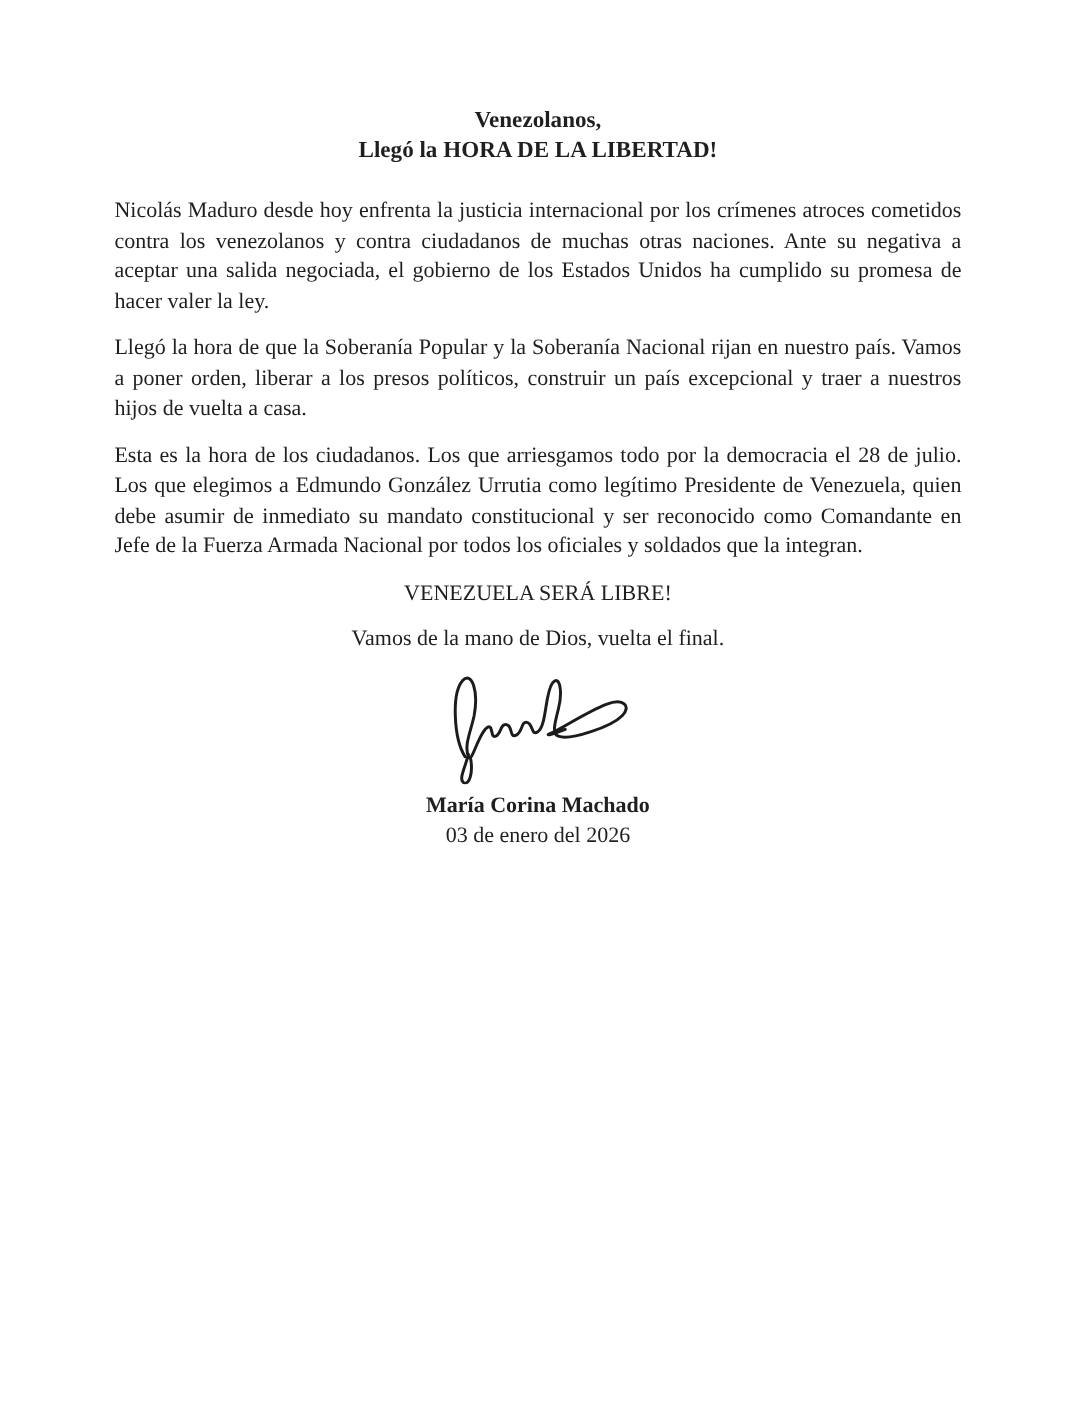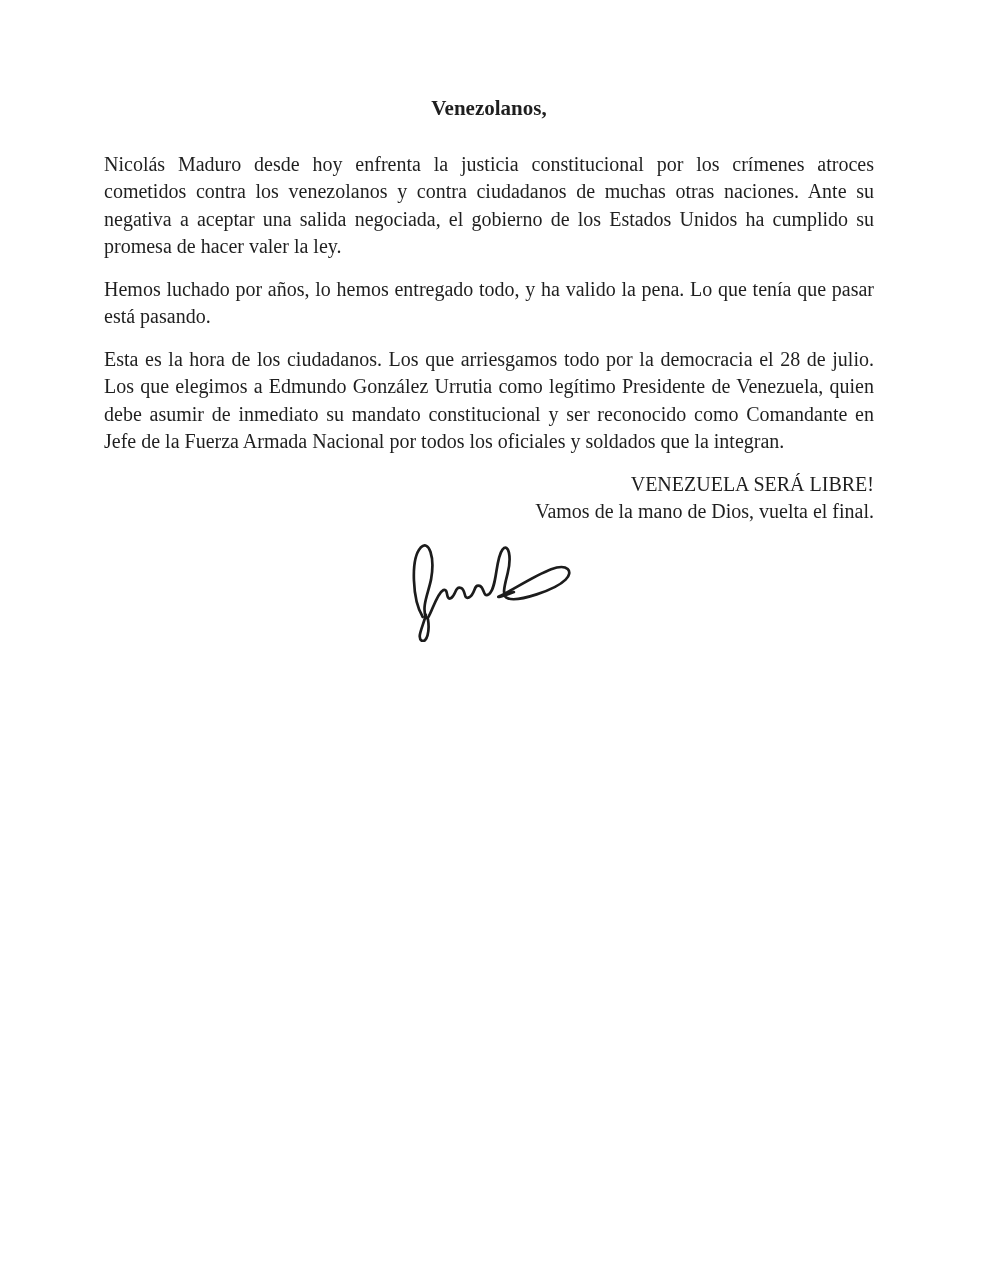--- a/index.html
+++ b/index.html
@@ -27,24 +27,24 @@
     margin: 0 0 28px 0;
   }
   .body-text p {
     margin: 0 0 15px 0;
     font-size: 20px;
     line-height: 27.5px;
     text-align: justify;
     text-justify: inter-word;
   }
   .closing p {
-    margin: 0;
+    margin: 14px;
     font-size: 20px;
     line-height: 27.5px;
-    text-align: right;
+    text-align: center;
   }
   .signature-area {
     text-align: center;
     margin-top: 12px;
     height: 104px;
   }
   .signature-area svg {
     display: inline-block;
   }
   .signer {
@@ -62,25 +62,26 @@
   }
 </style>
 </head>
 <body>
 
 <div class="page">
   <div class="letter">
 
     <div class="title">
       <div>Venezolanos,</div>
+      <div>Llegó la HORA DE LA LIBERTAD!</div>
     </div>
 
     <div class="body-text">
-      <p>Nicolás Maduro desde hoy enfrenta la justicia constitucional por los crímenes atroces cometidos contra los venezolanos y contra ciudadanos de muchas otras naciones. Ante su negativa a aceptar una salida negociada, el gobierno de los Estados Unidos ha cumplido su promesa de hacer valer la ley.</p>
-      <p>Hemos luchado por años, lo hemos entregado todo, y ha valido la pena. Lo que tenía que pasar está pasando.</p>
+      <p>Nicolás Maduro desde hoy enfrenta la justicia internacional por los crímenes atroces cometidos contra los venezolanos y contra ciudadanos de muchas otras naciones. Ante su negativa a aceptar una salida negociada, el gobierno de los Estados Unidos ha cumplido su promesa de hacer valer la ley.</p>
+      <p>Llegó la hora de que la Soberanía Popular y la Soberanía Nacional rijan en nuestro país. Vamos a poner orden, liberar a los presos políticos, construir un país excepcional y traer a nuestros hijos de vuelta a casa.</p>
       <p>Esta es la hora de los ciudadanos. Los que arriesgamos todo por la democracia el 28 de julio. Los que elegimos a Edmundo González Urrutia como legítimo Presidente de Venezuela, quien debe asumir de inmediato su mandato constitucional y ser reconocido como Comandante en Jefe de la Fuerza Armada Nacional por todos los oficiales y soldados que la integran.</p>
     </div>
 
     <div class="closing">
       <p>VENEZUELA SERÁ LIBRE!</p>
       <p>Vamos de la mano de Dios, vuelta el final.</p>
     </div>
 
     <div class="signature-area">
       <svg width="176" height="104" viewBox="0 0 170 100" fill="none" stroke="#1c1c1c" stroke-width="2.6" stroke-linecap="round" stroke-linejoin="round">
@@ -100,15 +101,19 @@
                  C 113 62, 149 50, 159 40
                  C 167 32, 161 24, 145 30
                  C 127 37, 105 52, 95 56
                  C 91 58, 99 56, 109 52"></path>
         <path d="M 24 74
                  C 21 86, 15 96, 20 99
                  C 25 101, 28 90, 26 78"></path>
       </svg>
     </div>
 
+    <div class="signer">
+      <div class="signer-name">María Corina Machado</div>
+      <div class="signer-date">03 de enero del 2026</div>
+    </div>
 
   </div>
 </div>
 
 </body></html>

